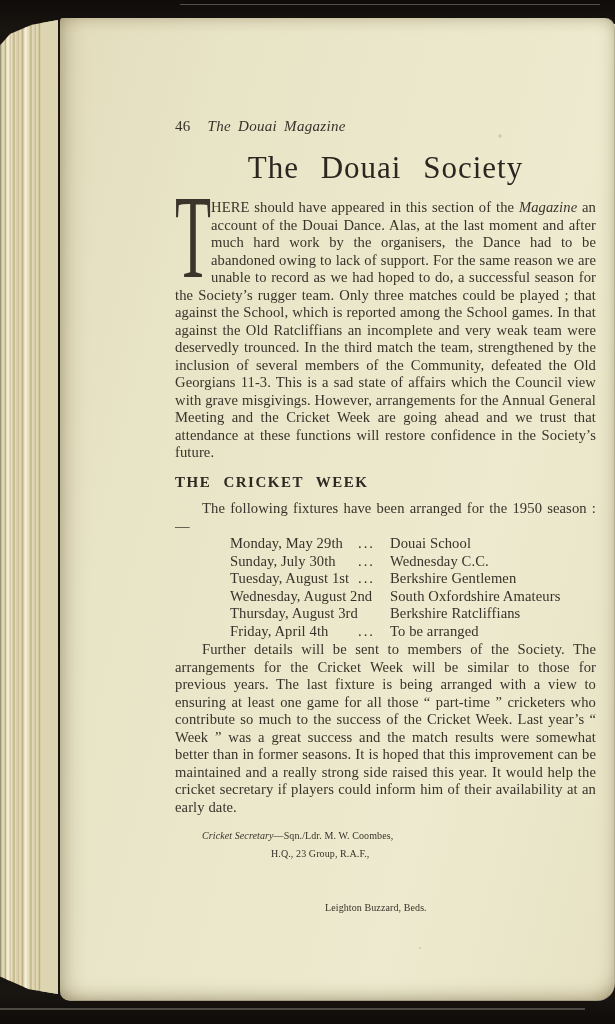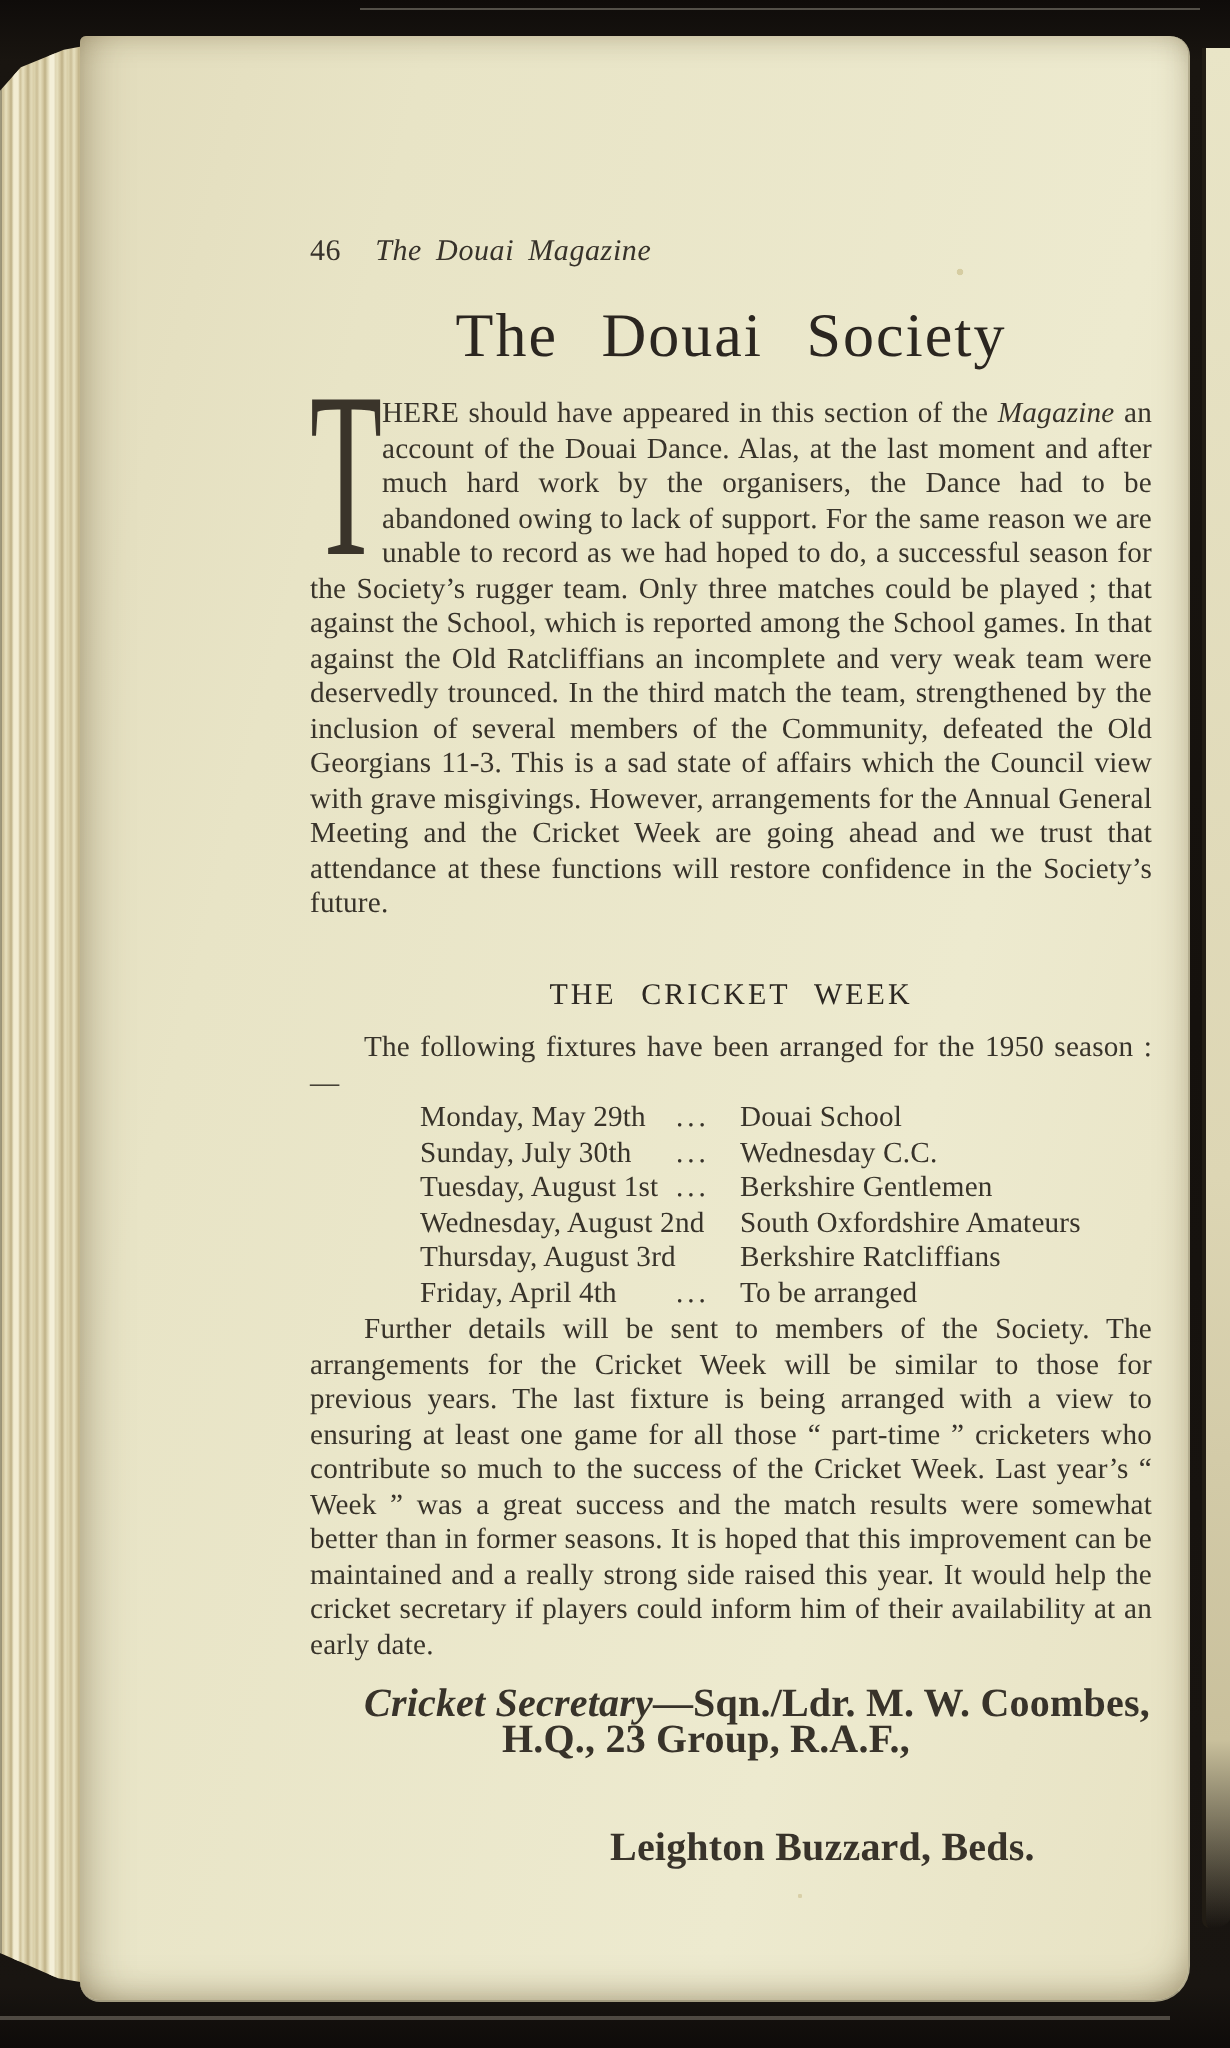--- a/index.html
+++ b/index.html
@@ -28,21 +28,21 @@
       linear-gradient(90deg, rgba(0,0,0,.28) 0 1px, transparent 1px 100%),
       linear-gradient(90deg, transparent 0 6px, #f2ecd2 7px 9px, transparent 10px 24px, #f4efd8 25px 27px, transparent 28px 100%),
       linear-gradient(90deg, transparent 0 40px, #ddd5b1 42px 100%),
       repeating-linear-gradient(90deg,
         #ddd5b0 0px, #ccbf97 1.5px, #e7e0bf 3px, #d3c7a0 4.5px,
         #bfb187 5.5px, #e2dab8 7px, #d8cda6 8.5px);
     clip-path:polygon(0 2.6%, 18% 1.4%, 55% 0.5%, 100% 0, 100% 100%, 50% 99.5%, 0 98.2%);
   }
   
   .page{
-    position:absolute;left:40px;top:18px;width:554px;height:982px;
+    position:absolute;left:60px;top:18px;width:554px;height:982px;
     background:
       radial-gradient(circle 3px at 440px 118px, #d6cda2 0 50%, transparent 60%),
       radial-gradient(circle 2px at 180px 560px, #d9d0a8 0 50%, transparent 60%),
       radial-gradient(circle 2px at 360px 930px, #d9d0a8 0 50%, transparent 60%),
       linear-gradient(104deg,#e2dcbc 0%,#e8e4c6 22%,#edeacf 70%,#e7e2c3 100%);
     border-radius:3px 10px 18px 10px;
     border-right:1px solid #b4ad8f;
     border-bottom:1px solid #a29b7f;
     box-shadow:
       inset 16px 0 24px -16px rgba(85,65,30,.5),
@@ -74,32 +74,32 @@
   }
   .bodycopy{font-size:14.6px;line-height:17.5px;text-align:justify;letter-spacing:.1px;}
   .para{margin:0;}
   .opening{margin-top:12px;}
   .dropcap{
     float:left;width:36px;height:87px;line-height:87px;
     font-size:118px;color:#3a342a;
     transform:scaleX(.5) translateY(-5px);transform-origin:0 50%;
   }
   .section-heading{
-    margin:28px 0 9px 0;text-align:center;
-    font-size:15px;font-weight:400;letter-spacing:1.5px;word-spacing:7px;
+    margin:12px 0 9px 0;
+    font-size:15px;font-weight:700;letter-spacing:1.5px;word-spacing:7px;
     color:#2d2822;
   }
   .indent{text-indent:27px;}
   .fixtures{margin:0 0 1px 55px;font-family:Liberation Serif, serif;}
   .fixture-row{
     display:grid;grid-template-columns:128px 32px auto;
     line-height:17.5px;white-space:nowrap;
   }
   .fx-dots{letter-spacing:2px;}
-  .contact{margin-top:11px;font-size:20px;line-height:18px;font-weight:bold;}
+  .contact{margin-top:11px;font-size:10px;line-height:18px;}
   .contact-line1{margin-left:27px;}
   .contact-line2{margin-left:96px;}
   .contact-line3{margin-left:150px;margin-top:36px;}
 </style>
 </head>
 <body>
 
 <div class="scene">
   <div class="cover"></div>
   <div class="cover-scratch"></div>

